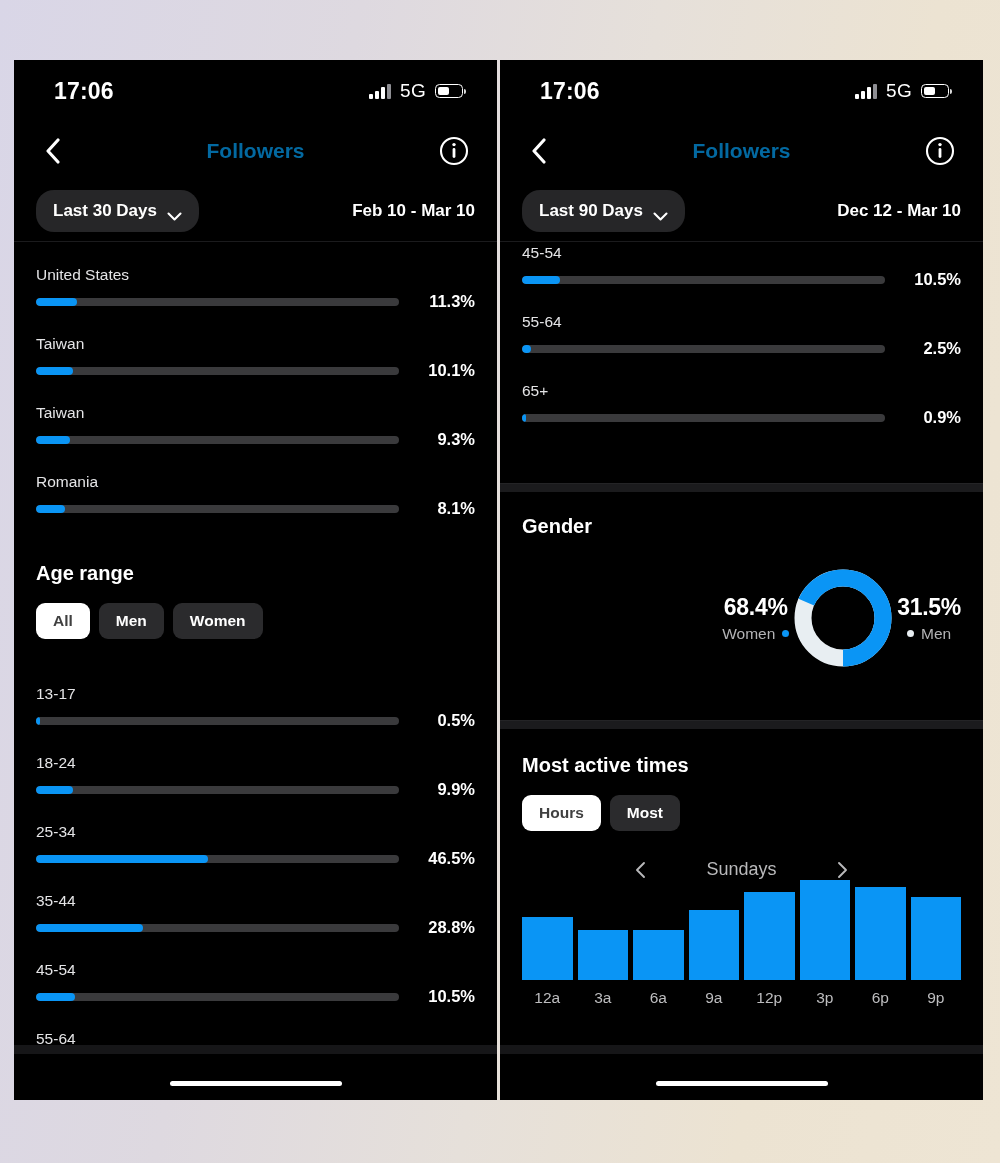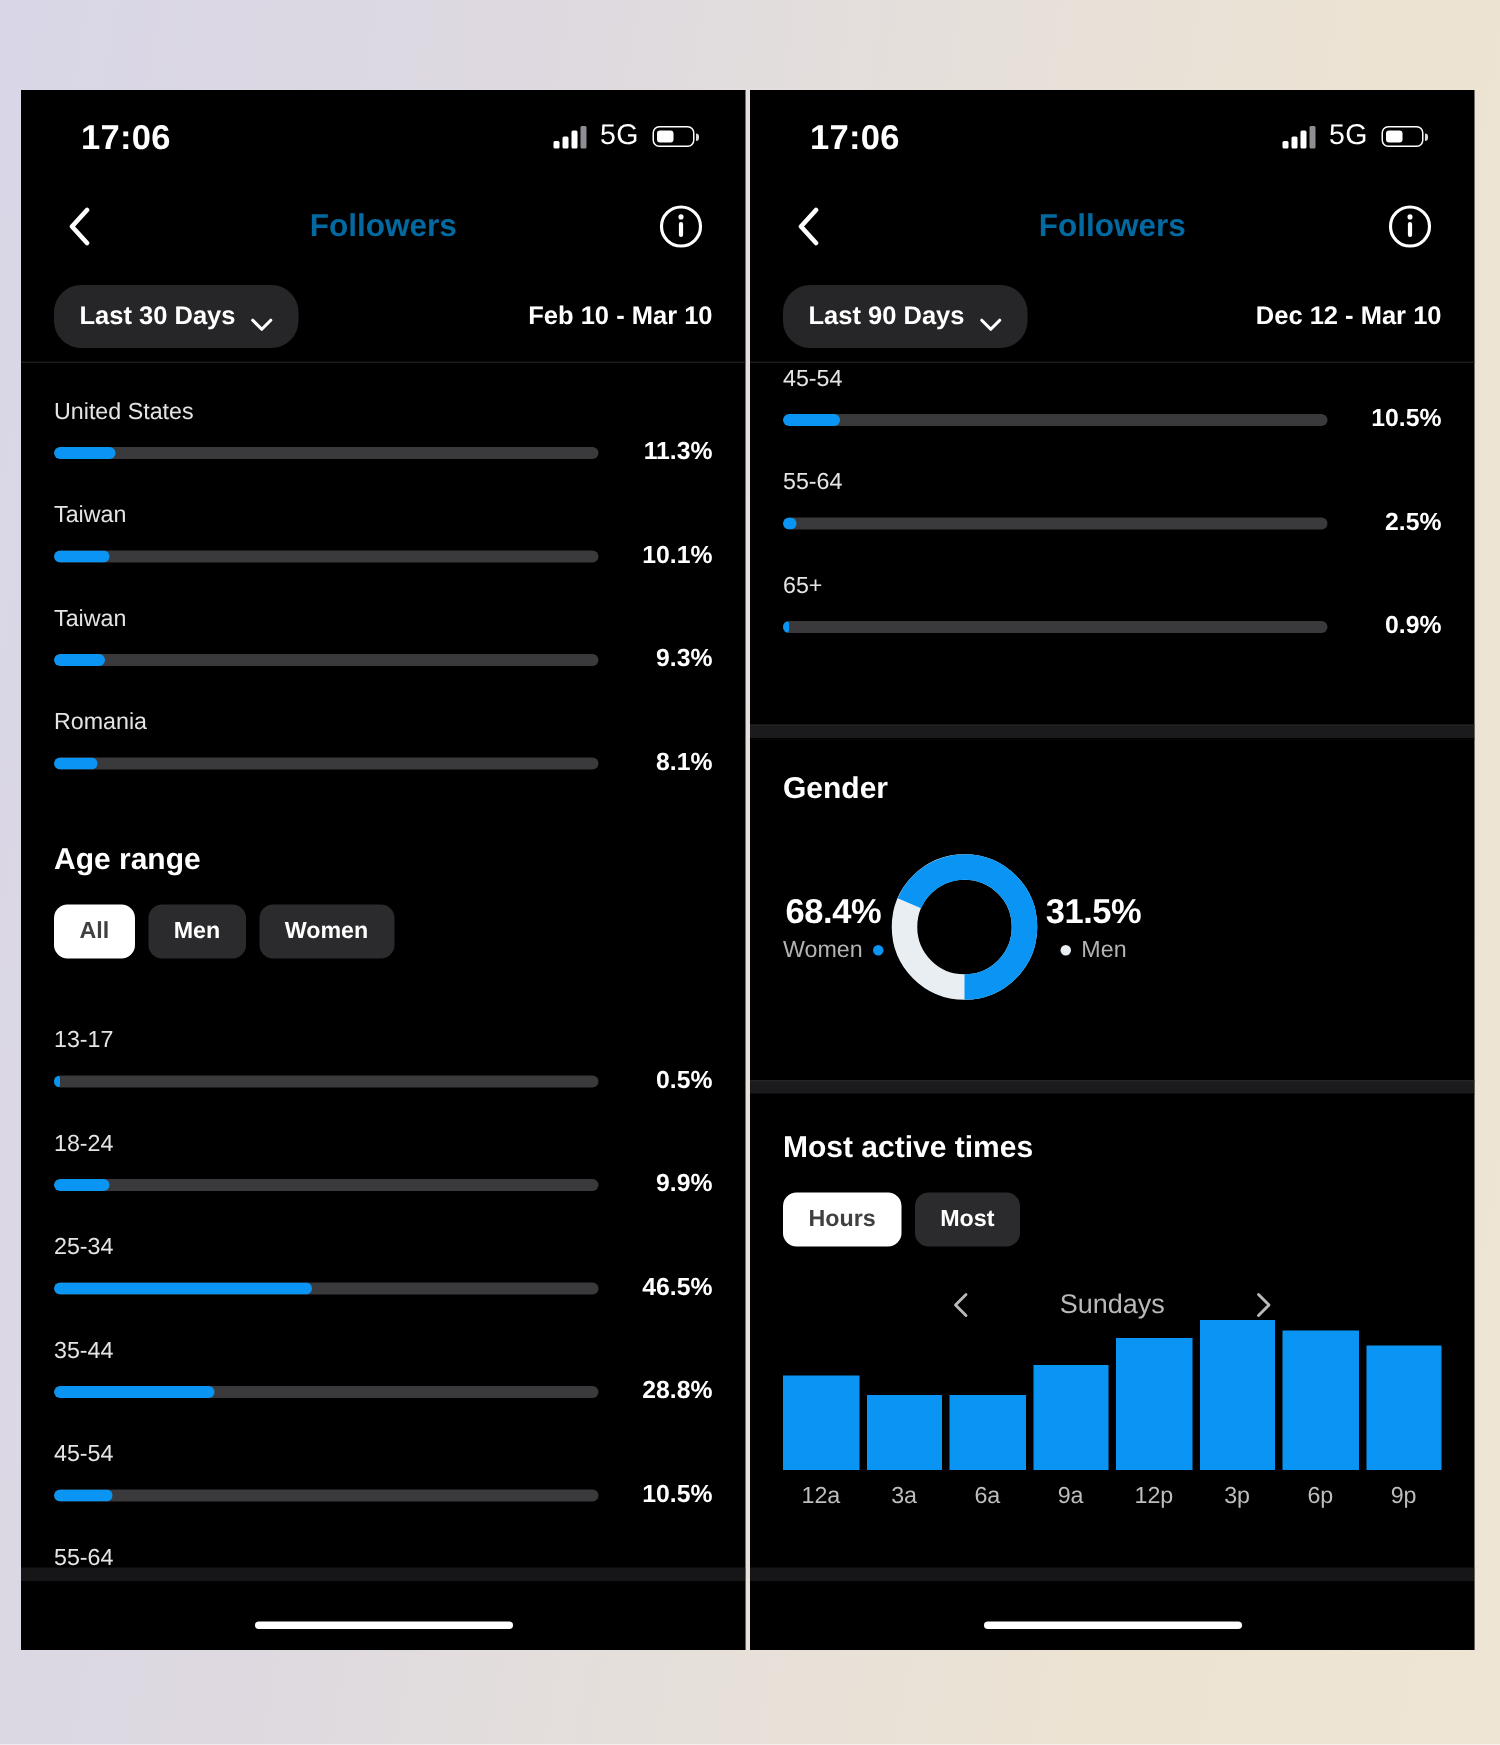--- a/index.html
+++ b/index.html
@@ -78,21 +78,21 @@
   .fill { height:100%; background:#0a95f5; border-radius:4px; }
   .metric-val { color:#fff; font-size:16.5px; font-weight:bold; width:62px; text-align:right; }
 
   .pills { display:flex; gap:9px; padding-top:18px; }
   .pill { font-size:15.5px; font-weight:bold; padding:9px 17px; border-radius:9px; background:#2b2b2d; color:#fff; cursor:pointer; }
   .pill.on { background:#fff; color:#404040; }
 
   .divider { height:10px; background:#1b1b1d; margin-top:14px; border-top:1px solid #242426; border-bottom:1px solid #000; }
 
   
-  .donut-wrap { display:flex; align-items:center; justify-content:flex-start; padding-top:26px; }
+  .donut-wrap { display:flex; align-items:center; justify-content:flex-end; padding-top:26px; }
   .donut { width:108px; height:108px; position:relative; flex:0 0 108px; }
   .gcol { text-align:center; }
   .gpct { color:#fff; font-size:23px; font-weight:bold; letter-spacing:-.3px; }
   .glab { color:#b3b3b5; font-size:15.5px; display:flex; align-items:center; gap:7px; justify-content:center; padding-top:4px; }
   .dot { width:7px; height:7px; border-radius:50%; display:inline-block; }
 
   
   .carousel { display:flex; align-items:center; justify-content:center; gap:56px; padding-top:28px; }
   .car-label { color:#b9b9bb; font-size:18px; }
   .chev { width:18px; height:18px; cursor:pointer; }

